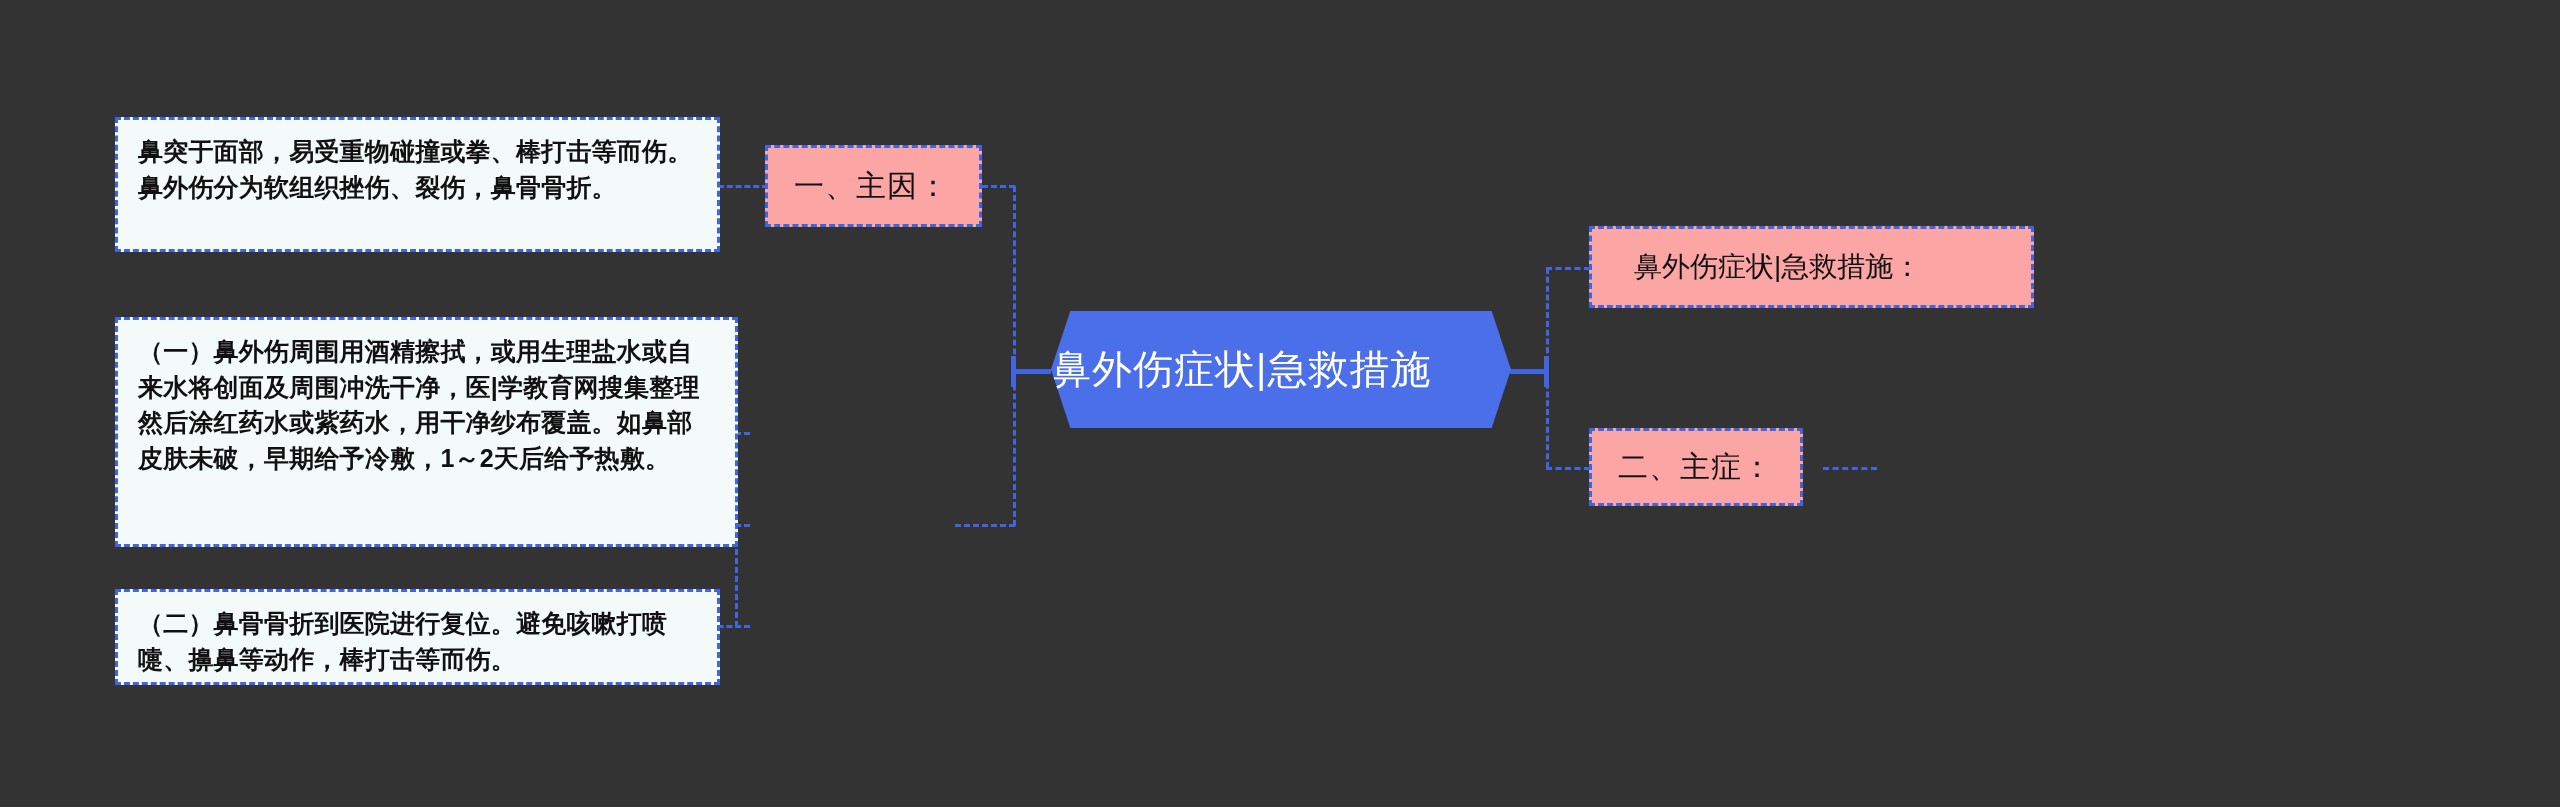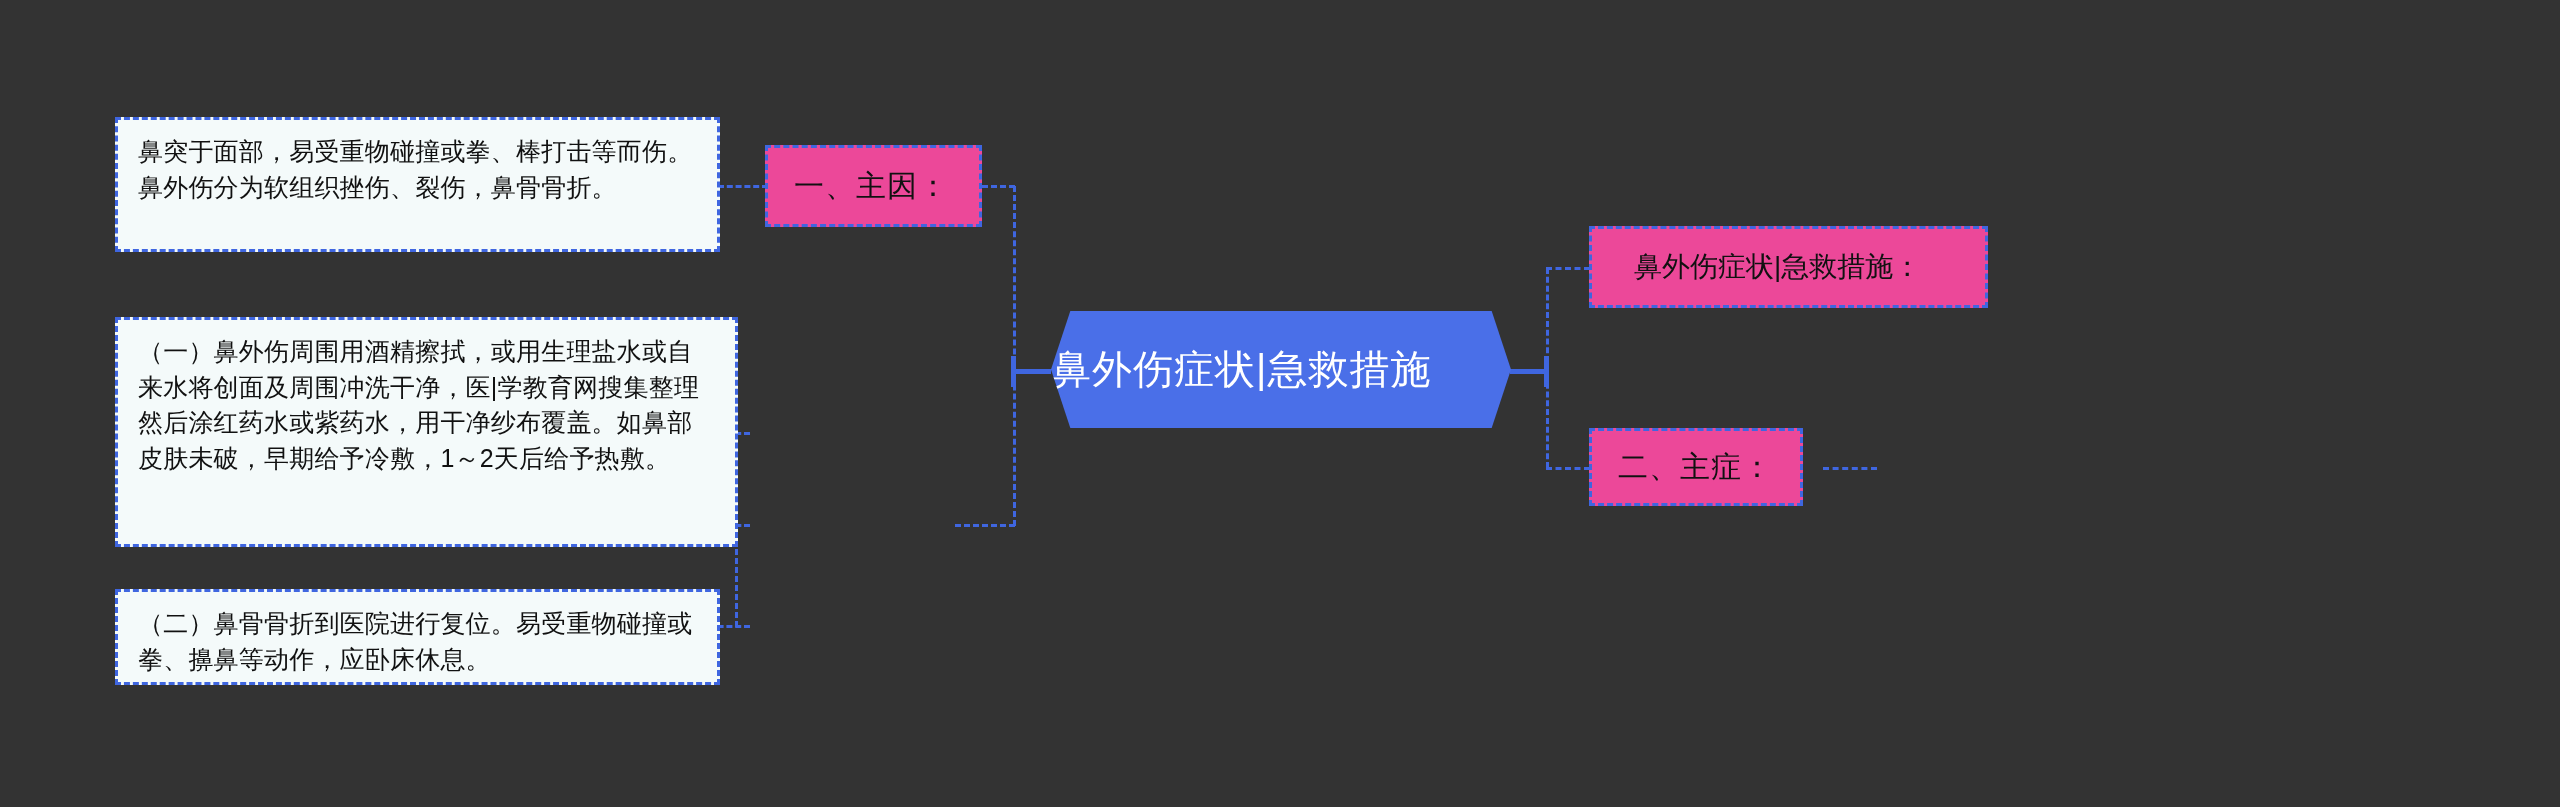--- a/index.html
+++ b/index.html
@@ -47,23 +47,24 @@
     align-items: center;
   }
   .node-leaf {
     background: #f4fafa;
     color: #111111;
     padding: 14px 18px 0 20px;
     font-size: 25px;
     line-height: 1.42;
     letter-spacing: 0.2px;
     align-items: flex-start;
+    font-weight: bold;
   }
   .node-branch {
-    background: #ec4899;
+    background: #fca5a5;
     color: #111111;
     font-size: 30px;
     letter-spacing: 1px;
     padding-left: 26px;
   }
   .node-branch.small-pad {
     padding-left: 18px;
     font-size: 28px;
     letter-spacing: 0px;
   }
@@ -113,33 +114,33 @@
 
   <div class="node node-leaf" style="left:115px; top:117px; width:605px; height:135px;">
     <span class="txt">鼻突于面部，易受重物碰撞或拳、棒打击等而伤。鼻外伤分为软组织挫伤、裂伤，鼻骨骨折。</span>
   </div>
 
   <div class="node node-leaf" style="left:115px; top:317px; width:623px; height:230px;">
     <span class="txt">（一）鼻外伤周围用酒精擦拭，或用生理盐水或自来水将创面及周围冲洗干净，医|学教育网搜集整理然后涂红药水或紫药水，用干净纱布覆盖。如鼻部皮肤未破，早期给予冷敷，1～2天后给予热敷。</span>
   </div>
 
   <div class="node node-leaf" style="left:115px; top:589px; width:605px; height:96px;">
-    <span class="txt">（二）鼻骨骨折到医院进行复位。易受重物碰撞或拳、擤鼻等动作，应卧床休息。</span>
+    <span class="txt">（二）鼻骨骨折到医院进行复位。避免咳嗽打喷嚏、擤鼻等动作，棒打击等而伤。</span>
   </div>
 
   <div class="node node-branch" style="left:765px; top:145px; width:217px; height:82px;">
     <span class="txt">一、主因：</span>
   </div>
 
 
   <div id="root-node" style="left:1051px; top:311px; width:460px; height:117px;">
     <span class="txt">鼻外伤症状|急救措施</span>
   </div>
 
-  <div class="node node-branch small-pad" style="left:1589px; top:226px; width:399px; height:82px;padding-left:42px;">
+  <div class="node node-branch small-pad" style="left:1589px; top:226px; width:445px; height:82px;padding-left:42px;">
     <span class="txt">鼻外伤症状|急救措施：</span>
   </div>
 
   <div class="node node-branch" style="left:1589px; top:428px; width:214px; height:78px;">
     <span class="txt">二、主症：</span>
   </div>
 
 
 </div>
 

